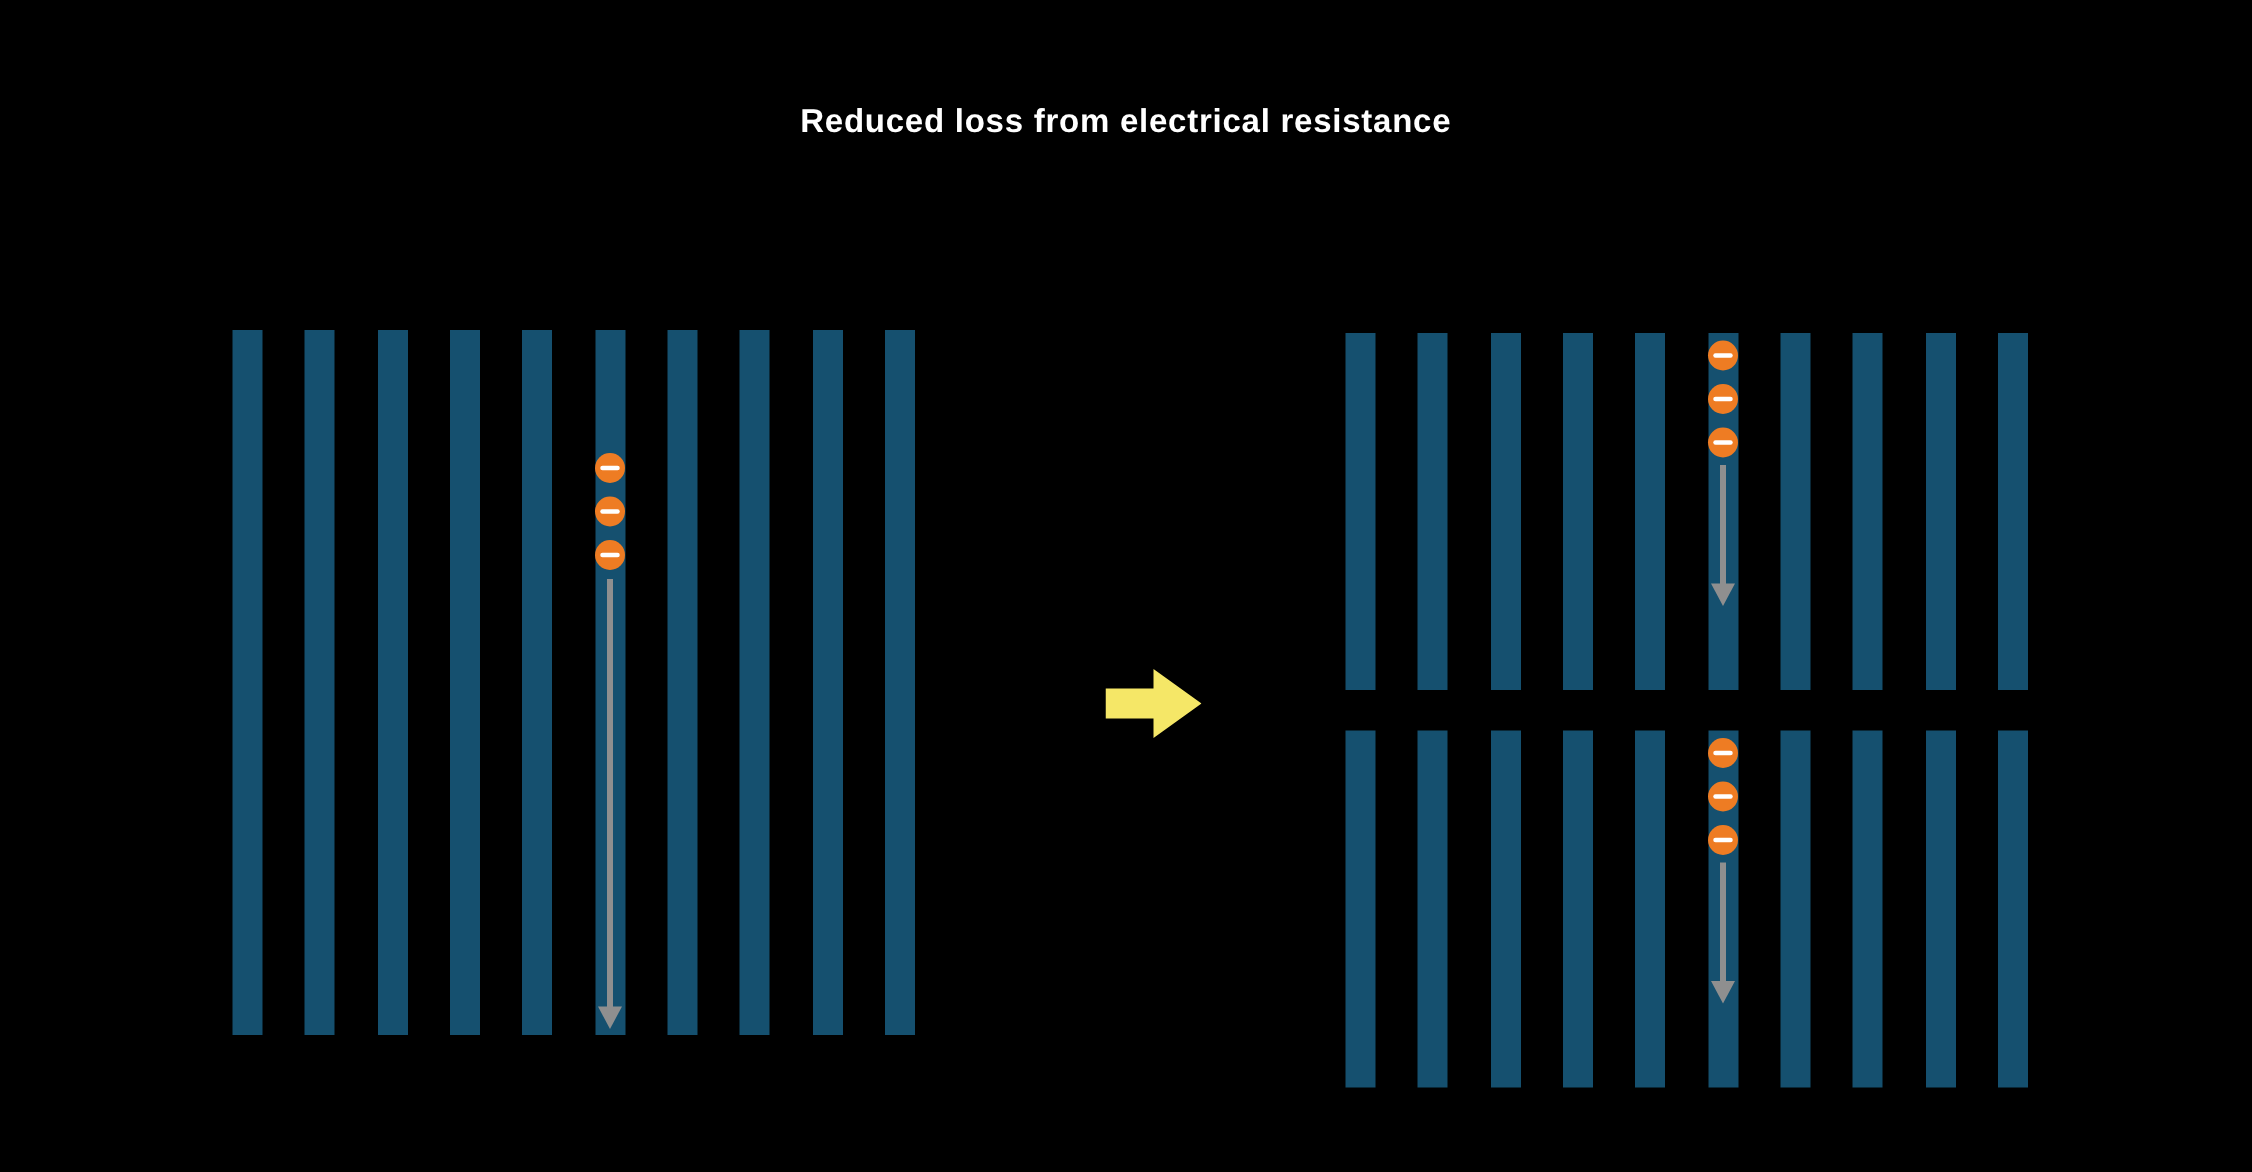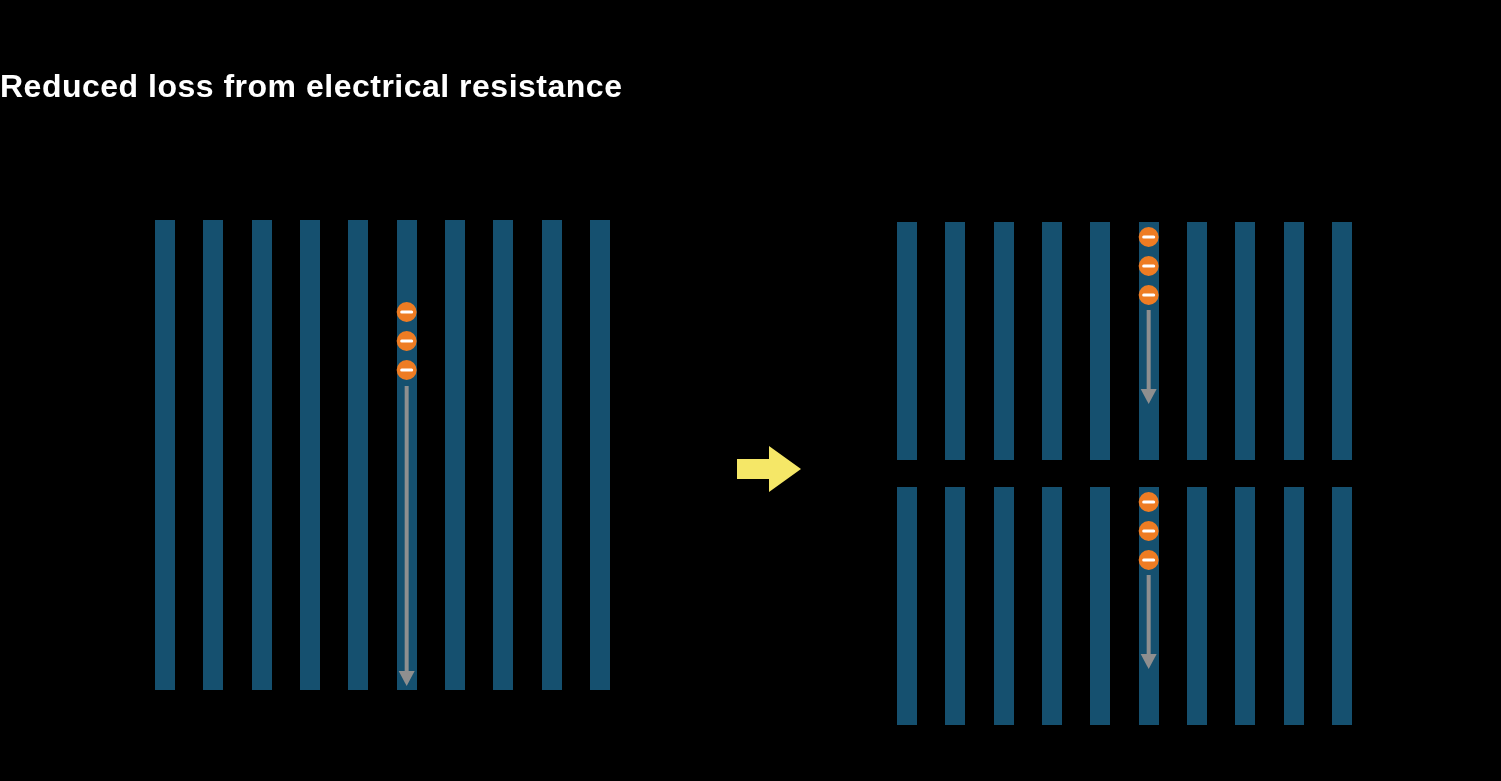--- a/index.html
+++ b/index.html
@@ -17,21 +17,22 @@
     position: relative;
     width: 1501px;
     height: 781px;
   }
   .title {
     position: absolute;
     top: 68px;
     left: 0;
     width: 100%;
     margin: 0;
-    font-size: 32px;
+    text-align: center;
+    font-size: 22px;
     font-weight: bold;
     letter-spacing: 0.5px;
     color: var(--title-color, #fff);
   }
   .panel {
     position: absolute;
     display: flex;
     justify-content: space-between;
   }
   .bar {

